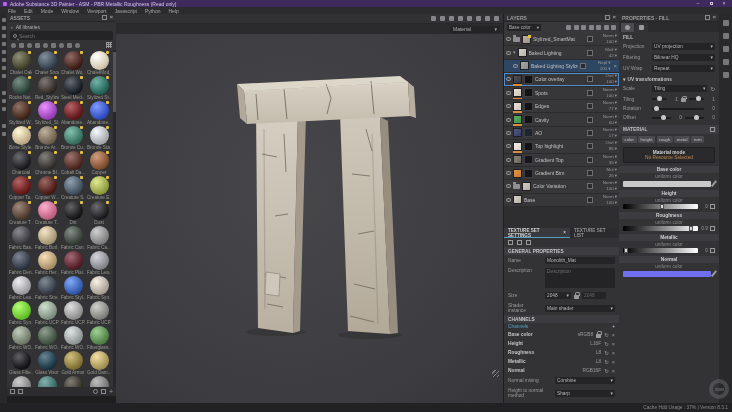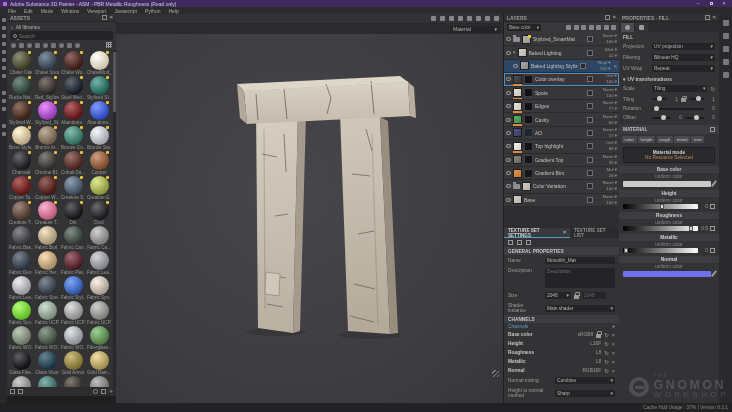--- a/index.html
+++ b/index.html
@@ -1009,18 +1009,13 @@
     <span class="di"></span>
     <span class="di"></span>
   </div>
 
 <div id="statusbar" class="abs">
   <span>Cache Hdd Usage : 37% | Version 8.3.1</span>
 </div>
 
 <div id="watermark" class="abs">
   <span id="wm-gear"></span>
-  <span id="wm-text">
-    <span class="the">THE</span>
-    <span class="gnomon">GNOMON</span>
-    <span class="workshop">WORKSHOP</span>
-  </span>
 </div>
 
 </body></html>

